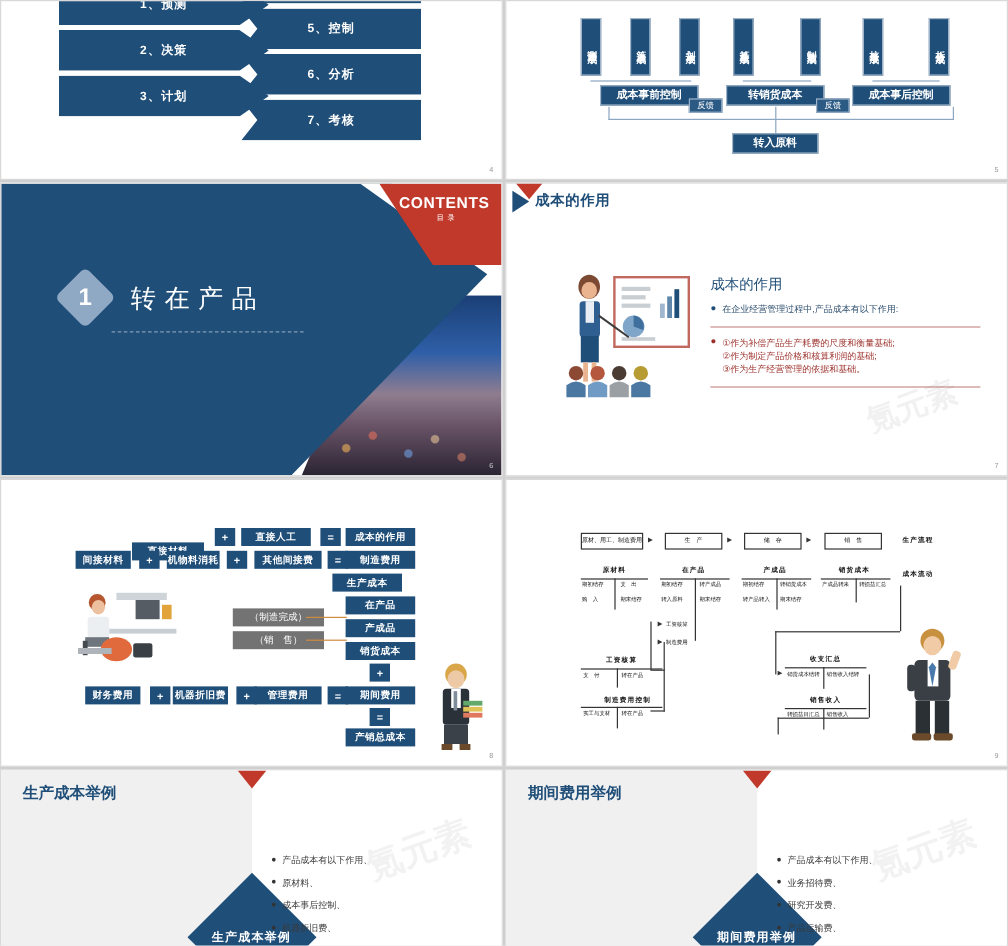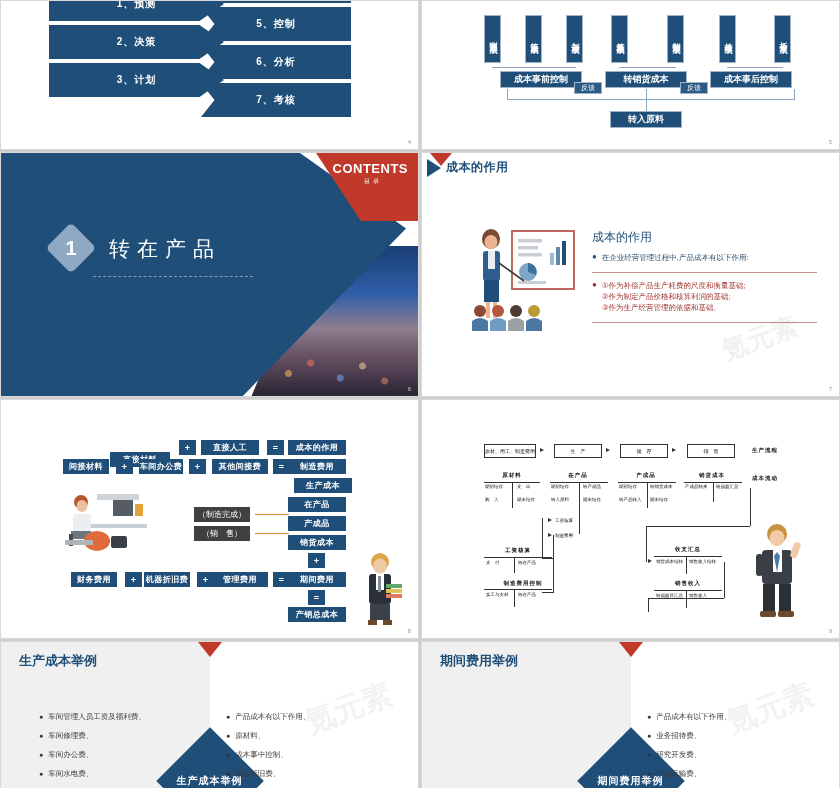--- a/index.html
+++ b/index.html
@@ -142,21 +142,21 @@
     font-size:8px;font-weight:bold;
     display:flex;align-items:center;justify-content:center;
     letter-spacing:.5px;box-sizing:border-box;
   }
   .s8 .op{
     position:absolute;height:15px;width:17px;background:#1f4e79;color:#fff;
     font-size:9px;font-weight:bold;
     display:flex;align-items:center;justify-content:center;box-sizing:border-box;
   }
   .s8 .paren{
-    position:absolute;height:15px;width:56px;background:#404040;color:#fff;
+    position:absolute;height:15px;width:76px;background:#737373;color:#fff;
     font-size:8px;display:flex;align-items:center;justify-content:center;
     box-sizing:border-box;
   }
   .s8 .oline{position:absolute;height:1px;background:#d08a3c;}
 
   
   .s9 .fbox{
     position:absolute;border:1px solid #333;background:#fff;
     font-size:5px;color:#111;display:flex;align-items:center;justify-content:center;
     text-align:center;line-height:1.2;box-sizing:border-box;
@@ -342,27 +342,27 @@
   <div class="slide s8">
 
     <div class="bx" style="left:109px;top:52px;width:60px">直接材料</div>
     <div class="op" style="left:178px;top:40px">+</div>
     <div class="bx" style="left:200px;top:40px;width:58px">直接人工</div>
     <div class="op" style="left:266px;top:40px">=</div>
     <div class="bx" style="left:287px;top:40px;width:58px">成本的作用</div>
 
     <div class="bx" style="left:62px;top:59px;width:46px">间接材料</div>
     <div class="op" style="left:115px;top:59px">+</div>
-    <div class="bx" style="left:138px;top:59px;width:44px">车间办公费</div>
+    <div class="bx" style="left:138px;top:59px;width:44px">机物料消耗</div>
     <div class="op" style="left:188px;top:59px">+</div>
     <div class="bx" style="left:211px;top:59px;width:56px">其他间接费</div>
     <div class="op" style="left:272px;top:59px">=</div>
     <div class="bx" style="left:287px;top:59px;width:58px">制造费用</div>
 
-    <div class="bx" style="left:293px;top:78px;width:58px">生产成本</div>
+    <div class="bx" style="left:276px;top:78px;width:58px">生产成本</div>
     <div class="bx" style="left:287px;top:97px;width:58px">在产品</div>
     <div class="bx" style="left:287px;top:116px;width:58px">产成品</div>
     <div class="bx" style="left:287px;top:135px;width:58px">销货成本</div>
 
     <div class="paren" style="left:193px;top:107px">（制造完成）</div>
     <div class="paren" style="left:193px;top:126px">（销　售）</div>
     <div class="oline" style="left:254px;top:114px;width:34px"></div>
     <div class="oline" style="left:254px;top:133px;width:34px"></div>
 
     <div class="op" style="left:307px;top:153px">+</div>
@@ -510,50 +510,32 @@
     <div class="pagenum">9</div>
   </div>
 
   <div class="slide ex">
     <div class="lpanel"></div>
     <div class="rpanel"></div>
     <div class="redtri2"></div>
     <div class="extitle">生产成本举例</div>
     <div class="diamond2"></div>
     <div class="dtext">生产成本举例</div>
-    <ul class="listL">
-      <li>
-          <span class="bdot">●</span>
-          <span>车间管理人员工资及福利费、</span>
-        </li>
-      <li>
-          <span class="bdot">●</span>
-          <span>车间修理费、</span>
-        </li>
-      <li>
-          <span class="bdot">●</span>
-          <span>车间办公费、</span>
-        </li>
-      <li>
-          <span class="bdot">●</span>
-          <span>车间水电费、</span>
-        </li>
-    </ul>
     <ul class="listR">
       <li>
           <span class="bdot">●</span>
           <span>产品成本有以下作用、</span>
         </li>
       <li>
           <span class="bdot">●</span>
           <span>原材料、</span>
         </li>
       <li>
           <span class="bdot">●</span>
-          <span>成本事中控制、</span>
+          <span>成本事后控制、</span>
         </li>
       <li>
           <span class="bdot">●</span>
           <span>机器折旧费、</span>
         </li>
 
     </ul>
     <div class="wm">氪元素</div>
   </div>
 

